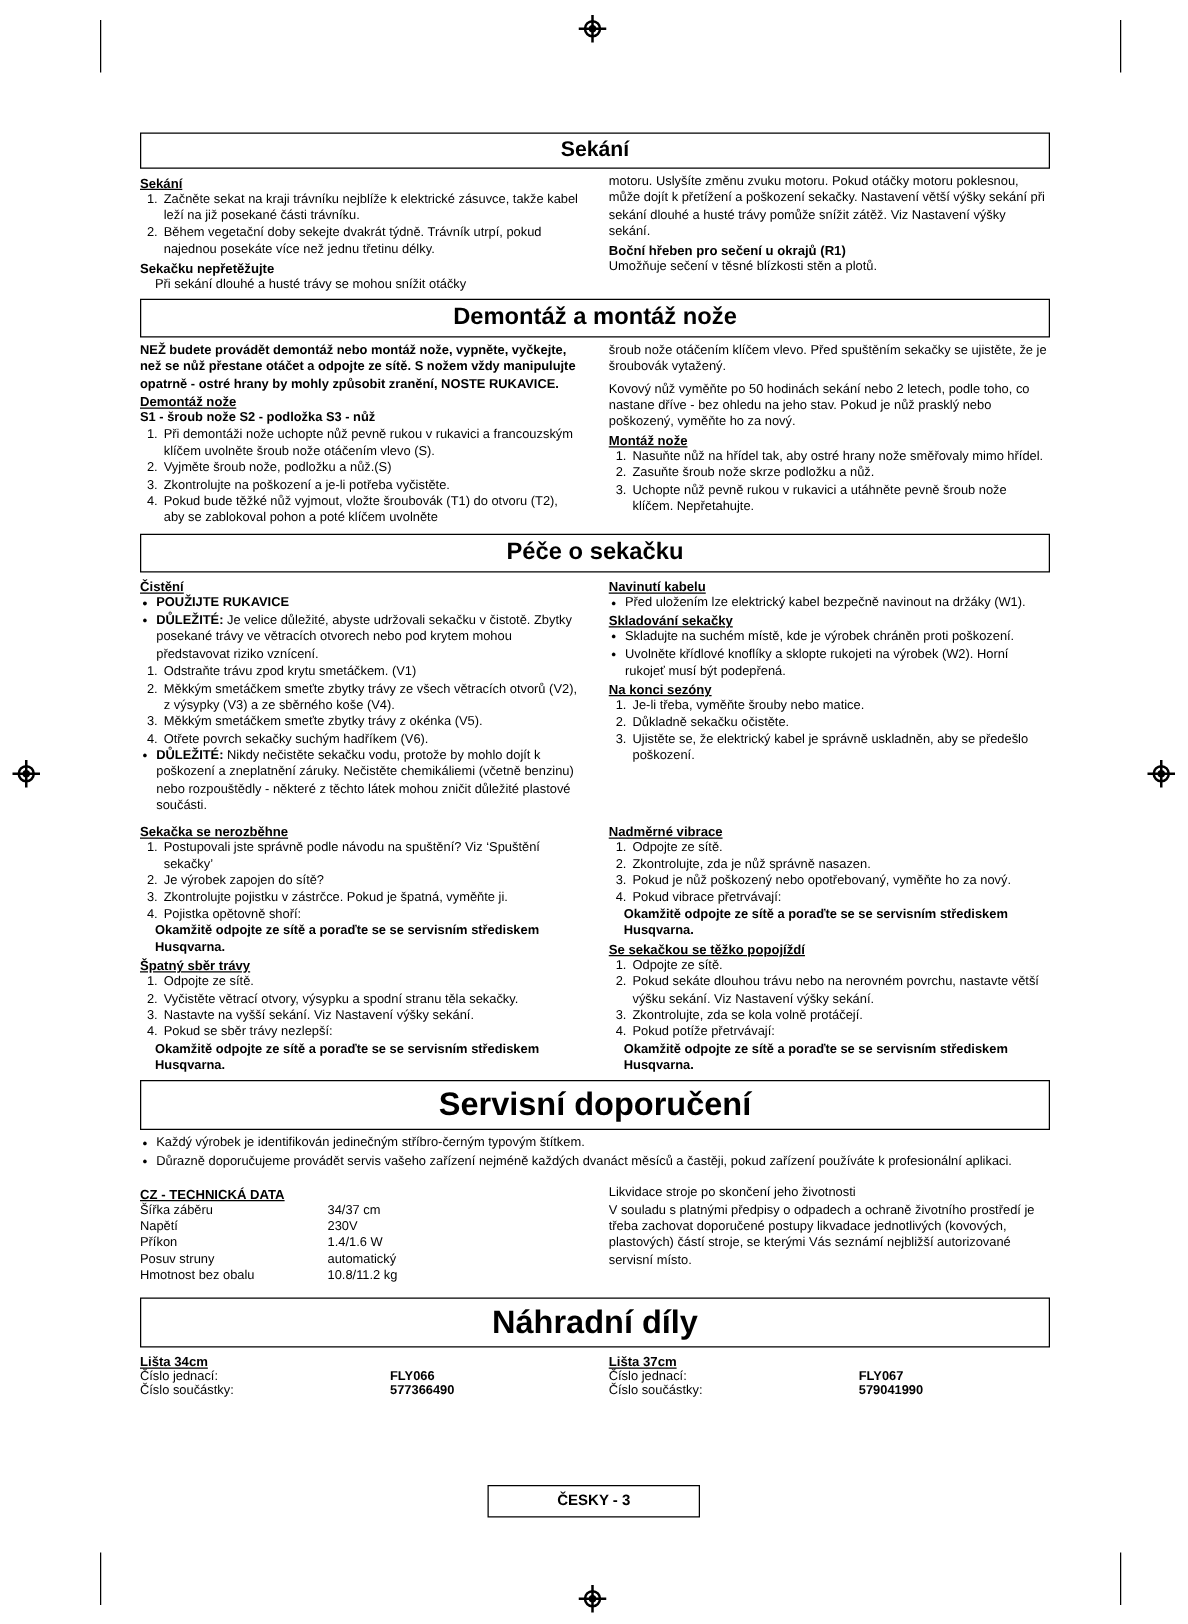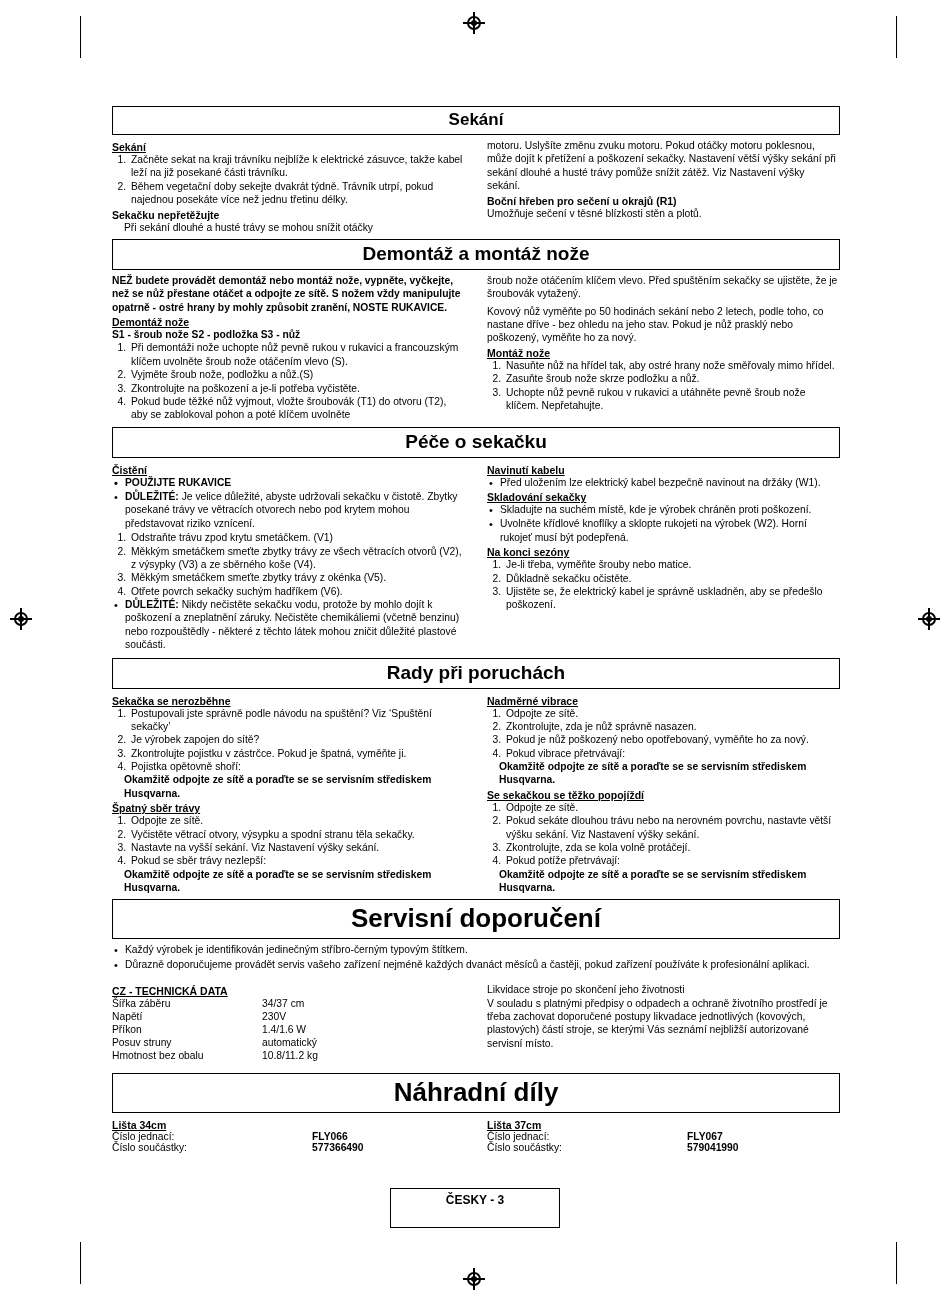--- a/index.html
+++ b/index.html
@@ -53,21 +53,21 @@
 
   .parts{display:flex;gap:22px;margin-top:2px;}
   .partcol{width:353px;font-size:10.3px;}
   .partrow{display:flex;}
   .partrow .pl{width:200px;}
   .partrow .pv{font-weight:bold;}
 
   .footer{
     position:absolute;left:0;right:0;margin:0 auto;width:168px;
     border:1px solid #000;text-align:center;font-weight:bold;font-size:12px;
-    padding:4px 0 20px;
+    padding:4px 0 6px;
   }
 </style>
 </head>
 <body>
 
 <div class="page">
 
   <div class="cropmark" style="left:80px;top:16px;width:1px;height:42px;"></div>
   <div class="cropmark" style="left:896px;top:16px;width:1px;height:42px;"></div>
   <div class="cropmark" style="left:80px;top:1242px;width:1px;height:42px;"></div>
@@ -171,21 +171,20 @@
         <ol>
           <li>Je-li třeba, vyměňte šrouby nebo matice.</li>
           <li>Důkladně sekačku očistěte.</li>
           <li>Ujistěte se, že elektrický kabel je správně uskladněn, aby se předešlo poškození.</li>
         </ol>
       </div>
     </div>
 
     <div class="spacer"></div>
 
-    <div class="bar h2">Rady při poruchách</div>
     <div class="cols">
       <div class="col">
         <div class="subu">Sekačka se nerozběhne</div>
         <ol>
           <li>Postupovali jste správně podle návodu na spuštění?  Viz ‘Spuštění sekačky’</li>
           <li>Je výrobek zapojen do sítě?</li>
           <li>Zkontrolujte pojistku v zástrčce. Pokud je špatná, vyměňte ji.</li>
           <li>Pojistka opětovně shoří:</li>
         </ol>
         <div class="txt b ind">Okamžitě odpojte ze sítě a poraďte se se servisním střediskem Husqvarna.</div>

